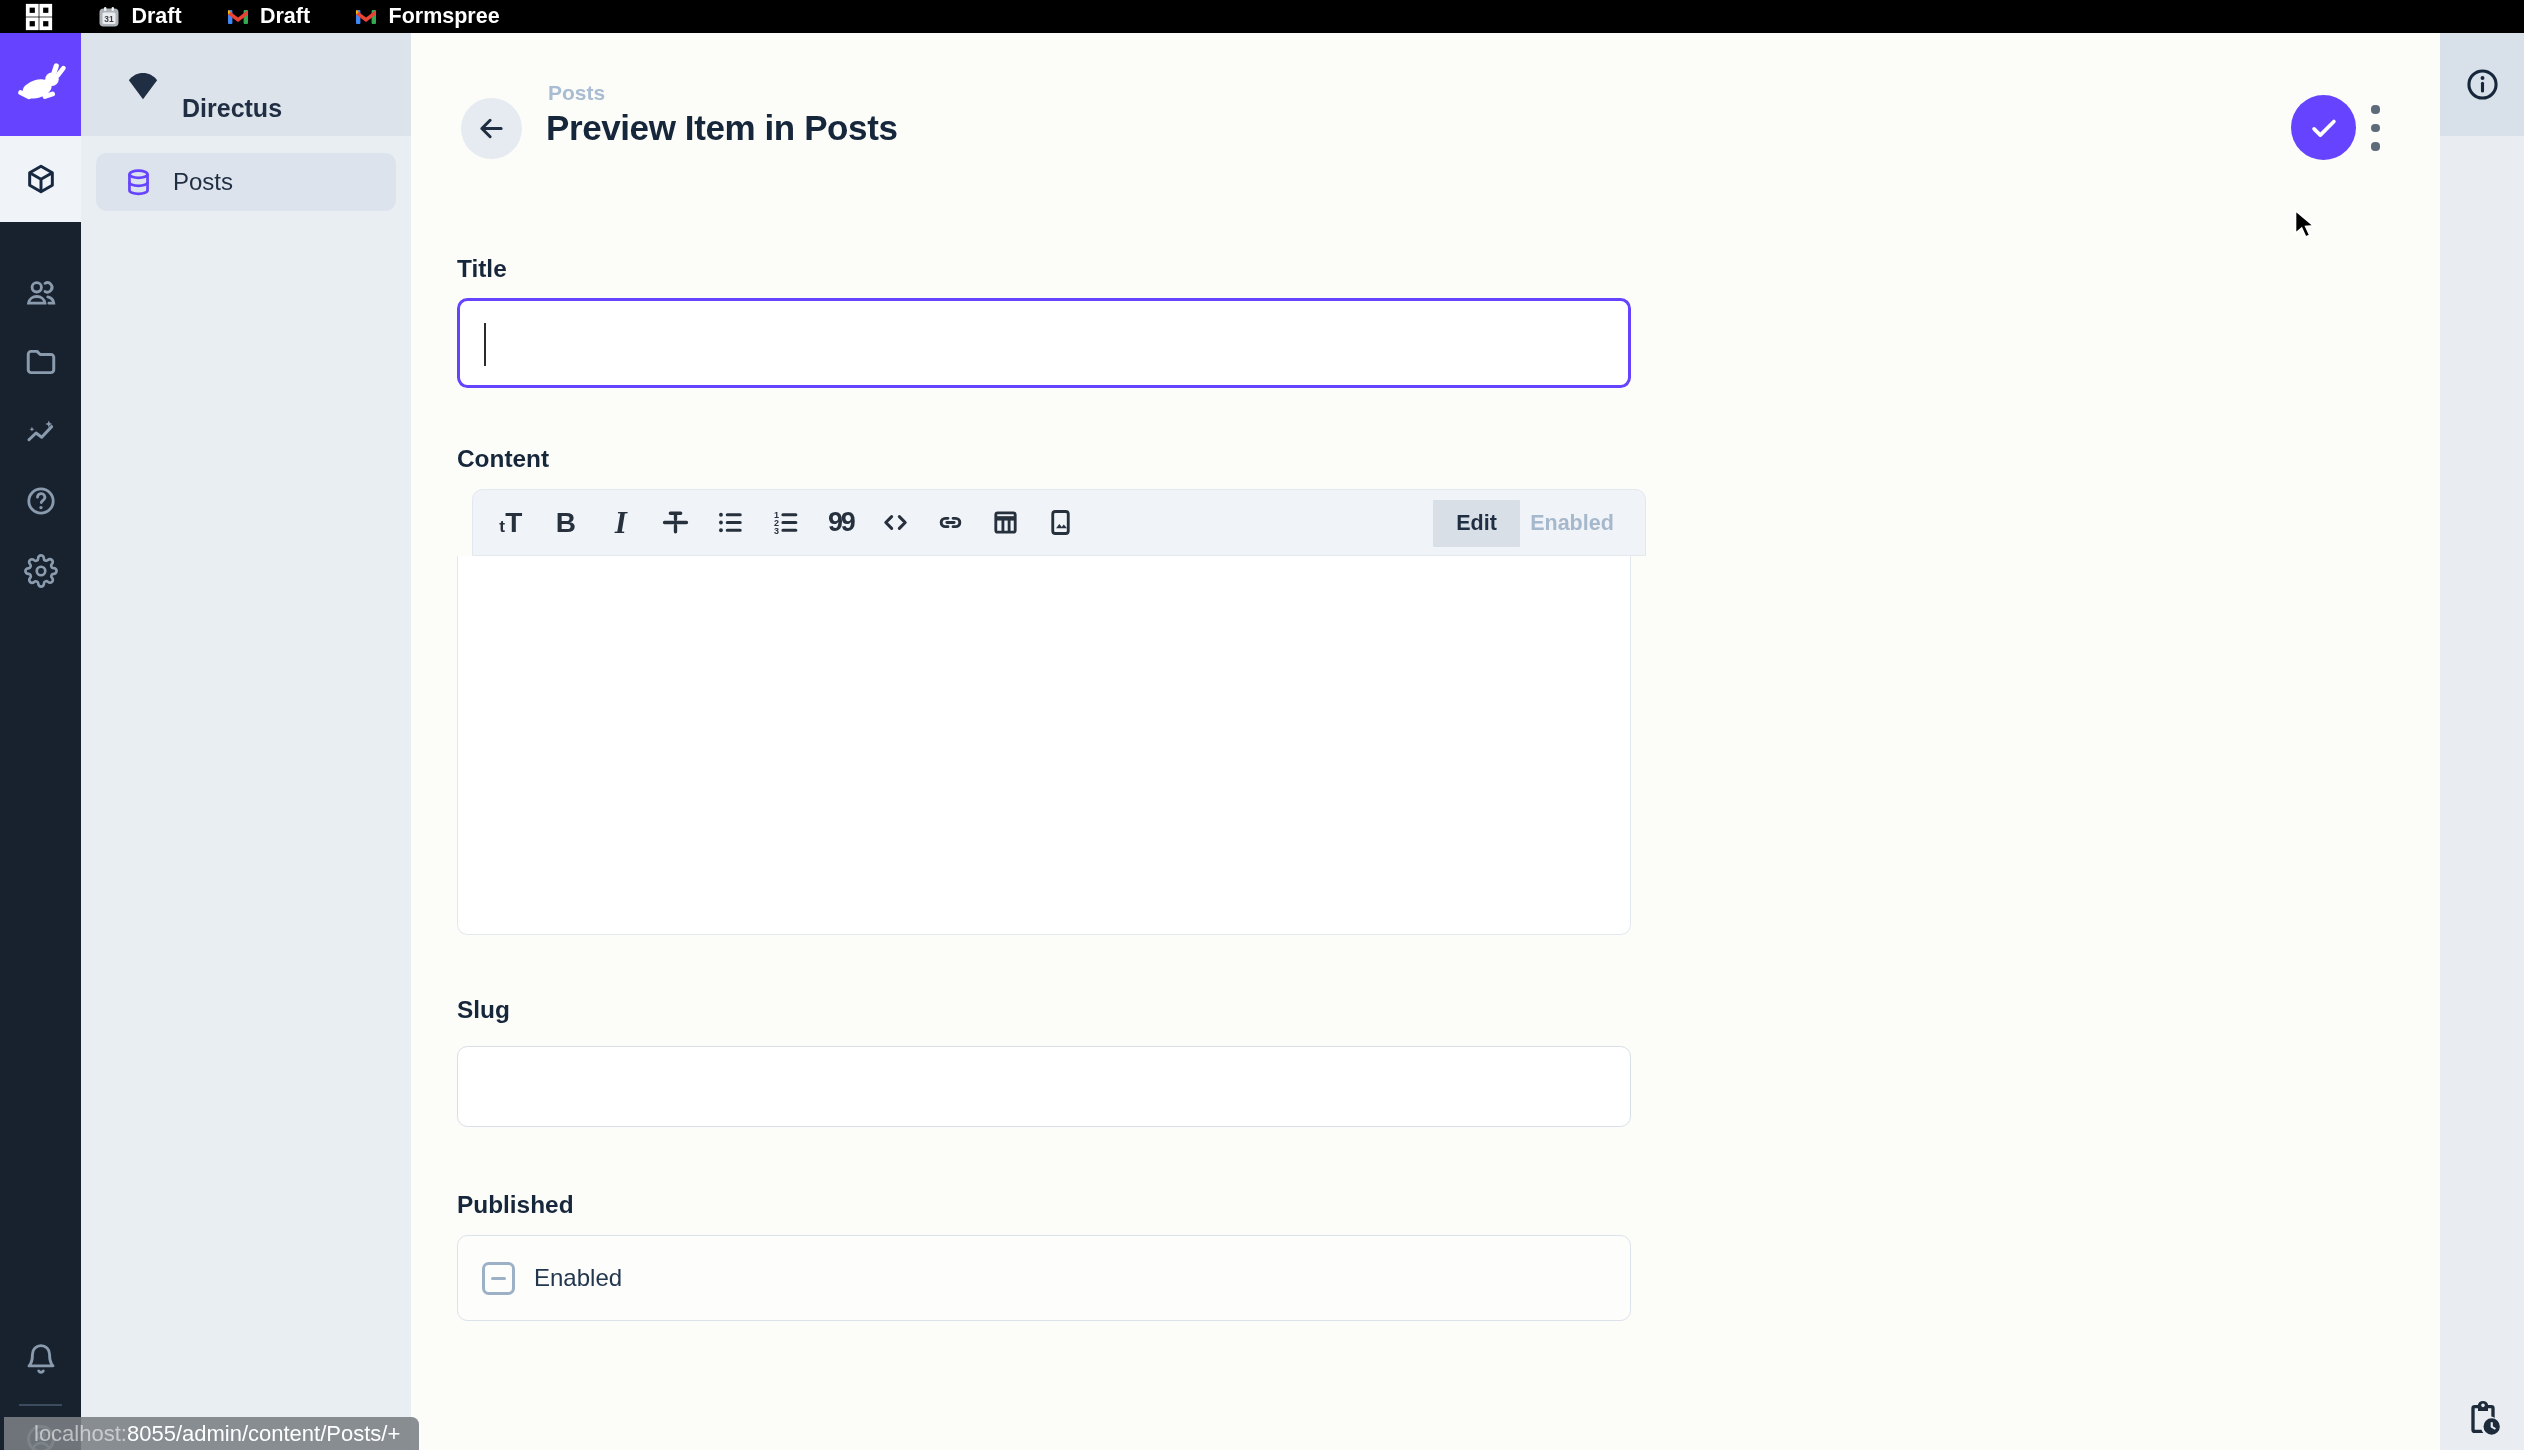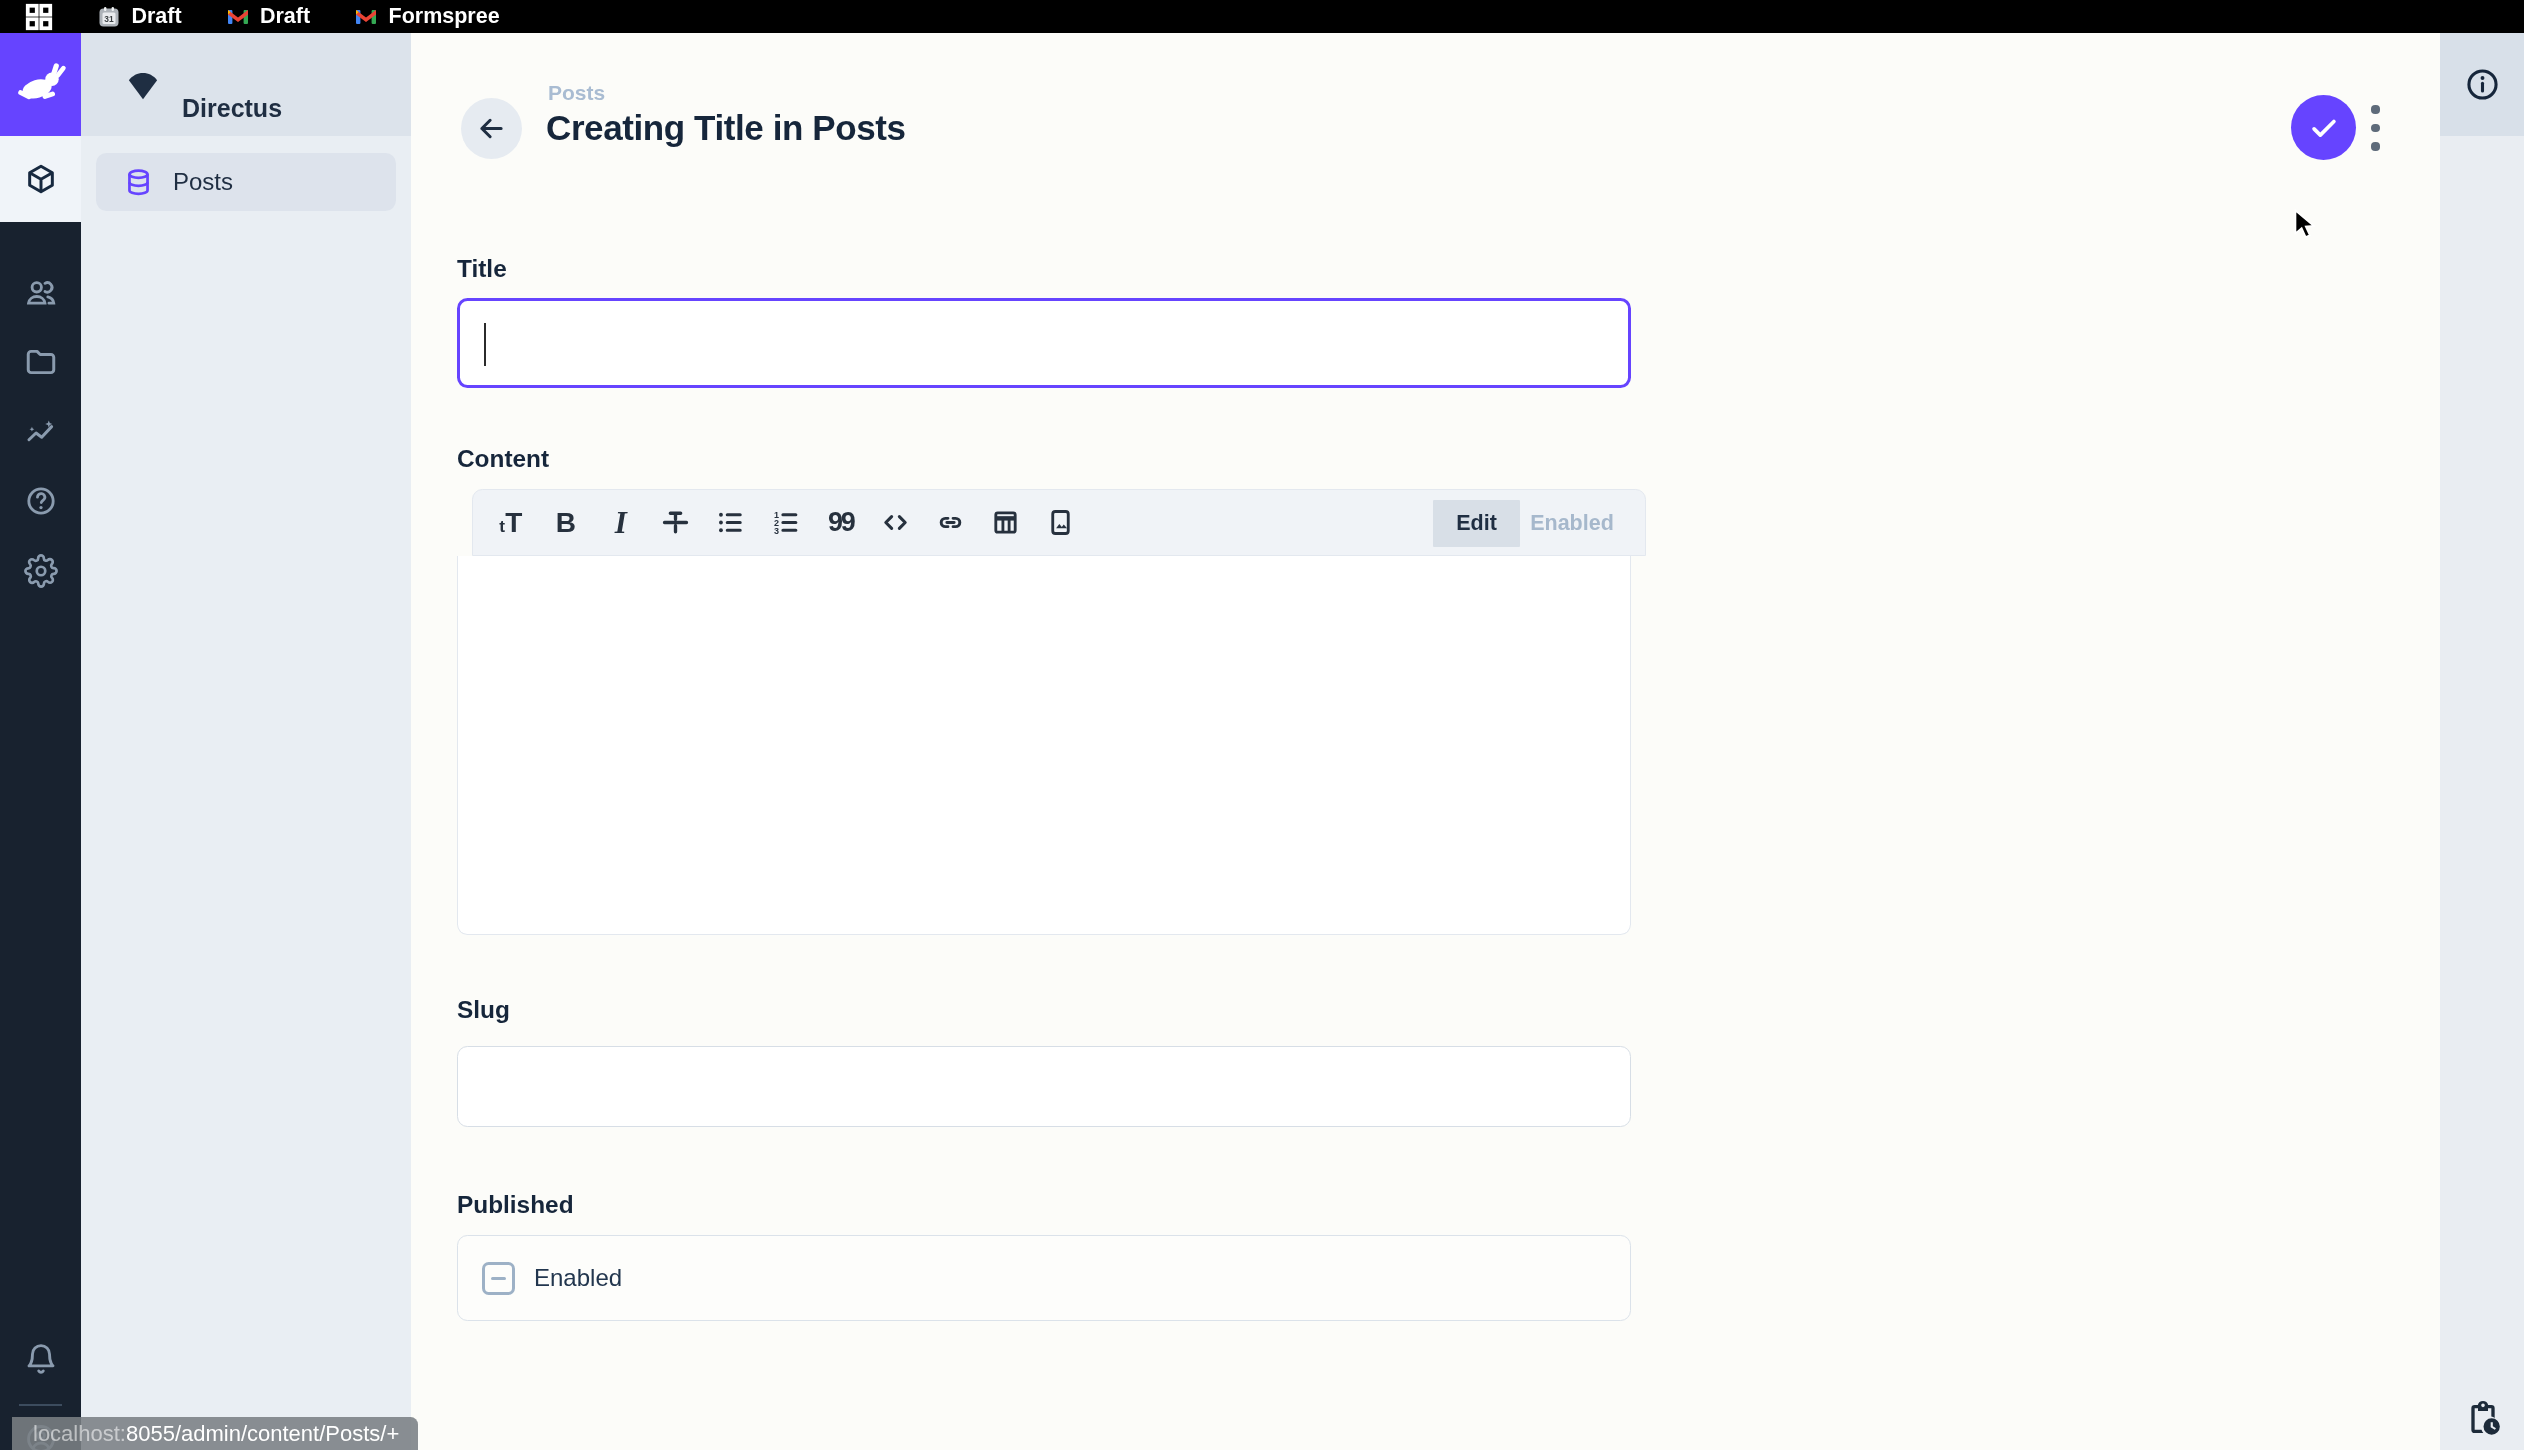--- a/index.html
+++ b/index.html
@@ -63,21 +63,21 @@
   .checkbox{margin-left:24px;width:33px;height:33px;border:3px solid #9DB1C6;border-radius:6.7px;display:flex;align-items:center;justify-content:center;}
   .checkbox .minus{width:15px;height:3px;background:#9DB1C6;border-radius:1.5px;}
   .checkbox-label{margin-left:19px;font-size:24px;color:#22364E;}
 
   
   .rsidebar{position:absolute;left:2440px;top:33px;width:85px;height:1418px;background:#E9EDF2;z-index:6;}
   .rsidebar-header{position:absolute;left:0;top:0;width:85px;height:103px;background:#D8E0E9;display:flex;align-items:center;justify-content:center;color:#16263B;}
   .rsidebar-bottom{position:absolute;left:0;bottom:13.3px;width:85px;display:flex;justify-content:center;color:#1D2B3A;}
 
   
-  .status-tip{position:absolute;left:12px;top:1417px;height:34px;padding:0 19px 0 21px;background:rgba(122,127,132,0.88);border-radius:0 7.4px 0 0;display:flex;align-items:center;font-size:22px;z-index:50;white-space:nowrap;}
+  .status-tip{position:absolute;left:4px;top:1417px;height:34px;padding:0 19px 0 30px;background:rgba(122,127,132,0.88);border-radius:0 7.4px 0 0;display:flex;align-items:center;font-size:22px;z-index:50;white-space:nowrap;}
   .status-tip .pre{color:rgba(255,255,255,0.55);}
   .status-tip .rest{color:#fff;}
 
   .cursor{position:absolute;left:2294px;top:209px;z-index:60;}
 </style>
 </head>
 <body>
 
 <div id="screen">
 
@@ -218,21 +218,21 @@
   </div>
 
   <div class="main"></div>
 
   <div class="back-btn">
     <svg viewBox="0 0 24 24" width="33" height="33" fill="none" stroke="currentColor" stroke-width="2.2" stroke-linecap="round" stroke-linejoin="round">
       <path d="M19 12H5M11 18l-6-6 6-6"></path>
     </svg>
   </div>
   <div class="crumb">Posts</div>
-  <div class="page-title">Creating Title in Posts</div>
+  <div class="page-title">Preview Item in Posts</div>
 
   <div class="save-btn">
     <svg viewBox="0 0 24 24" width="34" height="34" fill="none" stroke="currentColor" stroke-width="2.6" stroke-linecap="round" stroke-linejoin="round">
       <path d="M5 12.6l4.4 4.4L19 7.4"></path>
     </svg>
   </div>
   <div class="kebab">
     <i></i>
       <i></i>
       <i></i>

